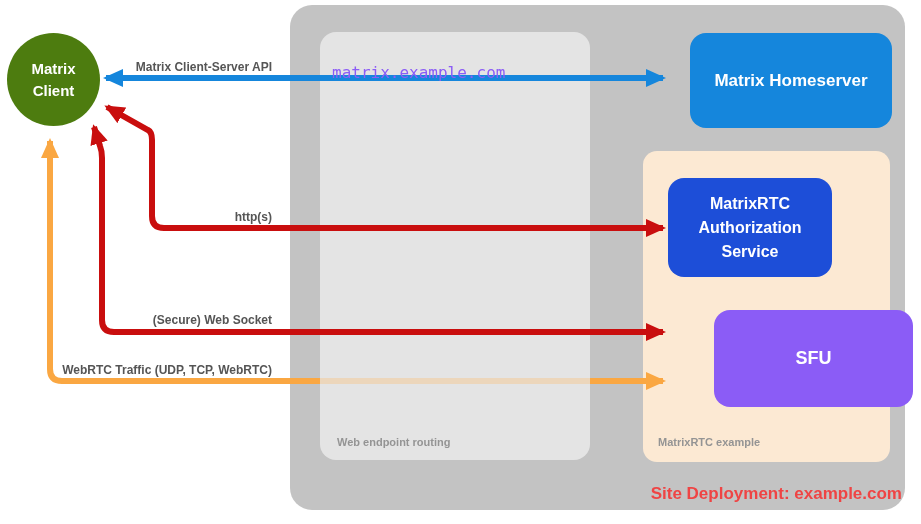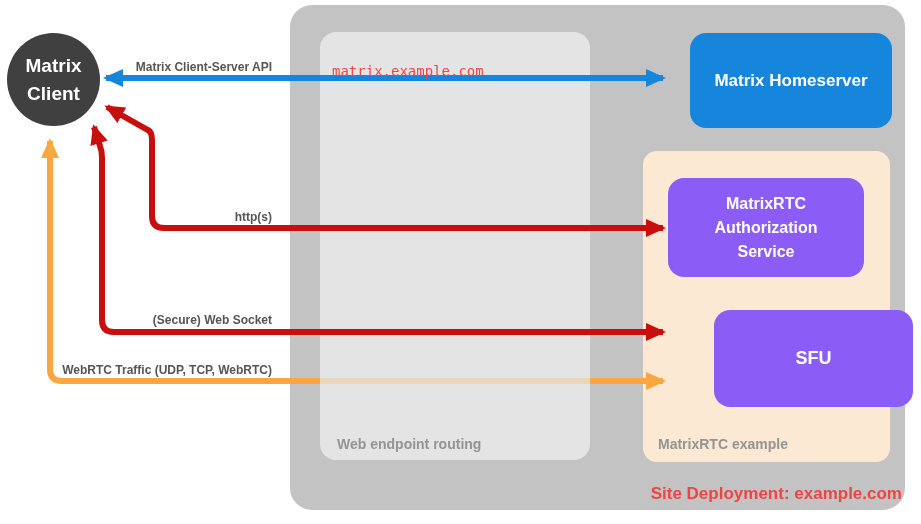--- a/index.html
+++ b/index.html
@@ -23,51 +23,51 @@
     position:absolute;left:643px;top:151px;width:247px;height:311px;
     background:#FCE9D3;border-radius:14px;z-index:2;
   }
   
   .node{
     position:absolute;z-index:3;display:flex;align-items:center;justify-content:center;
     color:#ffffff;font-weight:bold;text-align:center;border-radius:16px;
   }
   .node-client{
     left:7px;top:33px;width:93px;height:93px;border-radius:50%;
-    background:#404040;font-size:19px;line-height:1.45;
+    background:#4d7c0f;font-size:15px;line-height:1.45;
   }
   .node-client .inner{width:64px;}
   .node-homeserver{
     left:666px;top:33px;width:202px;height:95px;
     background:#1586DC;font-size:17px;margin-left:24px;
   }
   .node-auth{
-    left:668px;top:178px;width:196px;height:99px;
-    background:#8b5cf6;font-size:16px;line-height:1.5;
+    left:668px;top:178px;width:164px;height:99px;
+    background:#1d4ed8;font-size:16px;line-height:1.5;
   }
   .node-auth .inner{width:150px;}
   .node-sfu{
     left:667px;top:310px;width:199px;height:97px;
     background:#8b5cf6;font-size:18px;margin-left:47px;
   }
   
   .arrows{position:absolute;left:0;top:0;z-index:4;pointer-events:none;}
   
   .mono-label{
     position:absolute;left:332px;z-index:5;
     font-family:"DejaVu Sans Mono","Liberation Mono",monospace;
-    font-size:14px;color:#ef4444;white-space:nowrap;
+    font-size:16px;color:#8b5cf6;white-space:nowrap;
   }
   .arrow-label{
     position:absolute;right:649px;z-index:5;
     font-size:12px;font-weight:bold;color:#555555;white-space:nowrap;
   }
   .container-label{
     position:absolute;z-index:5;
-    font-size:14px;font-weight:bold;color:#949494;white-space:nowrap;
+    font-size:11px;font-weight:bold;color:#949494;white-space:nowrap;
   }
   .deploy-label{
     position:absolute;right:19px;top:484px;z-index:5;
     font-size:17px;font-weight:bold;color:#ef4444;white-space:nowrap;
   }
 </style>
 </head>
 <body>
 
 <div class="canvas">

